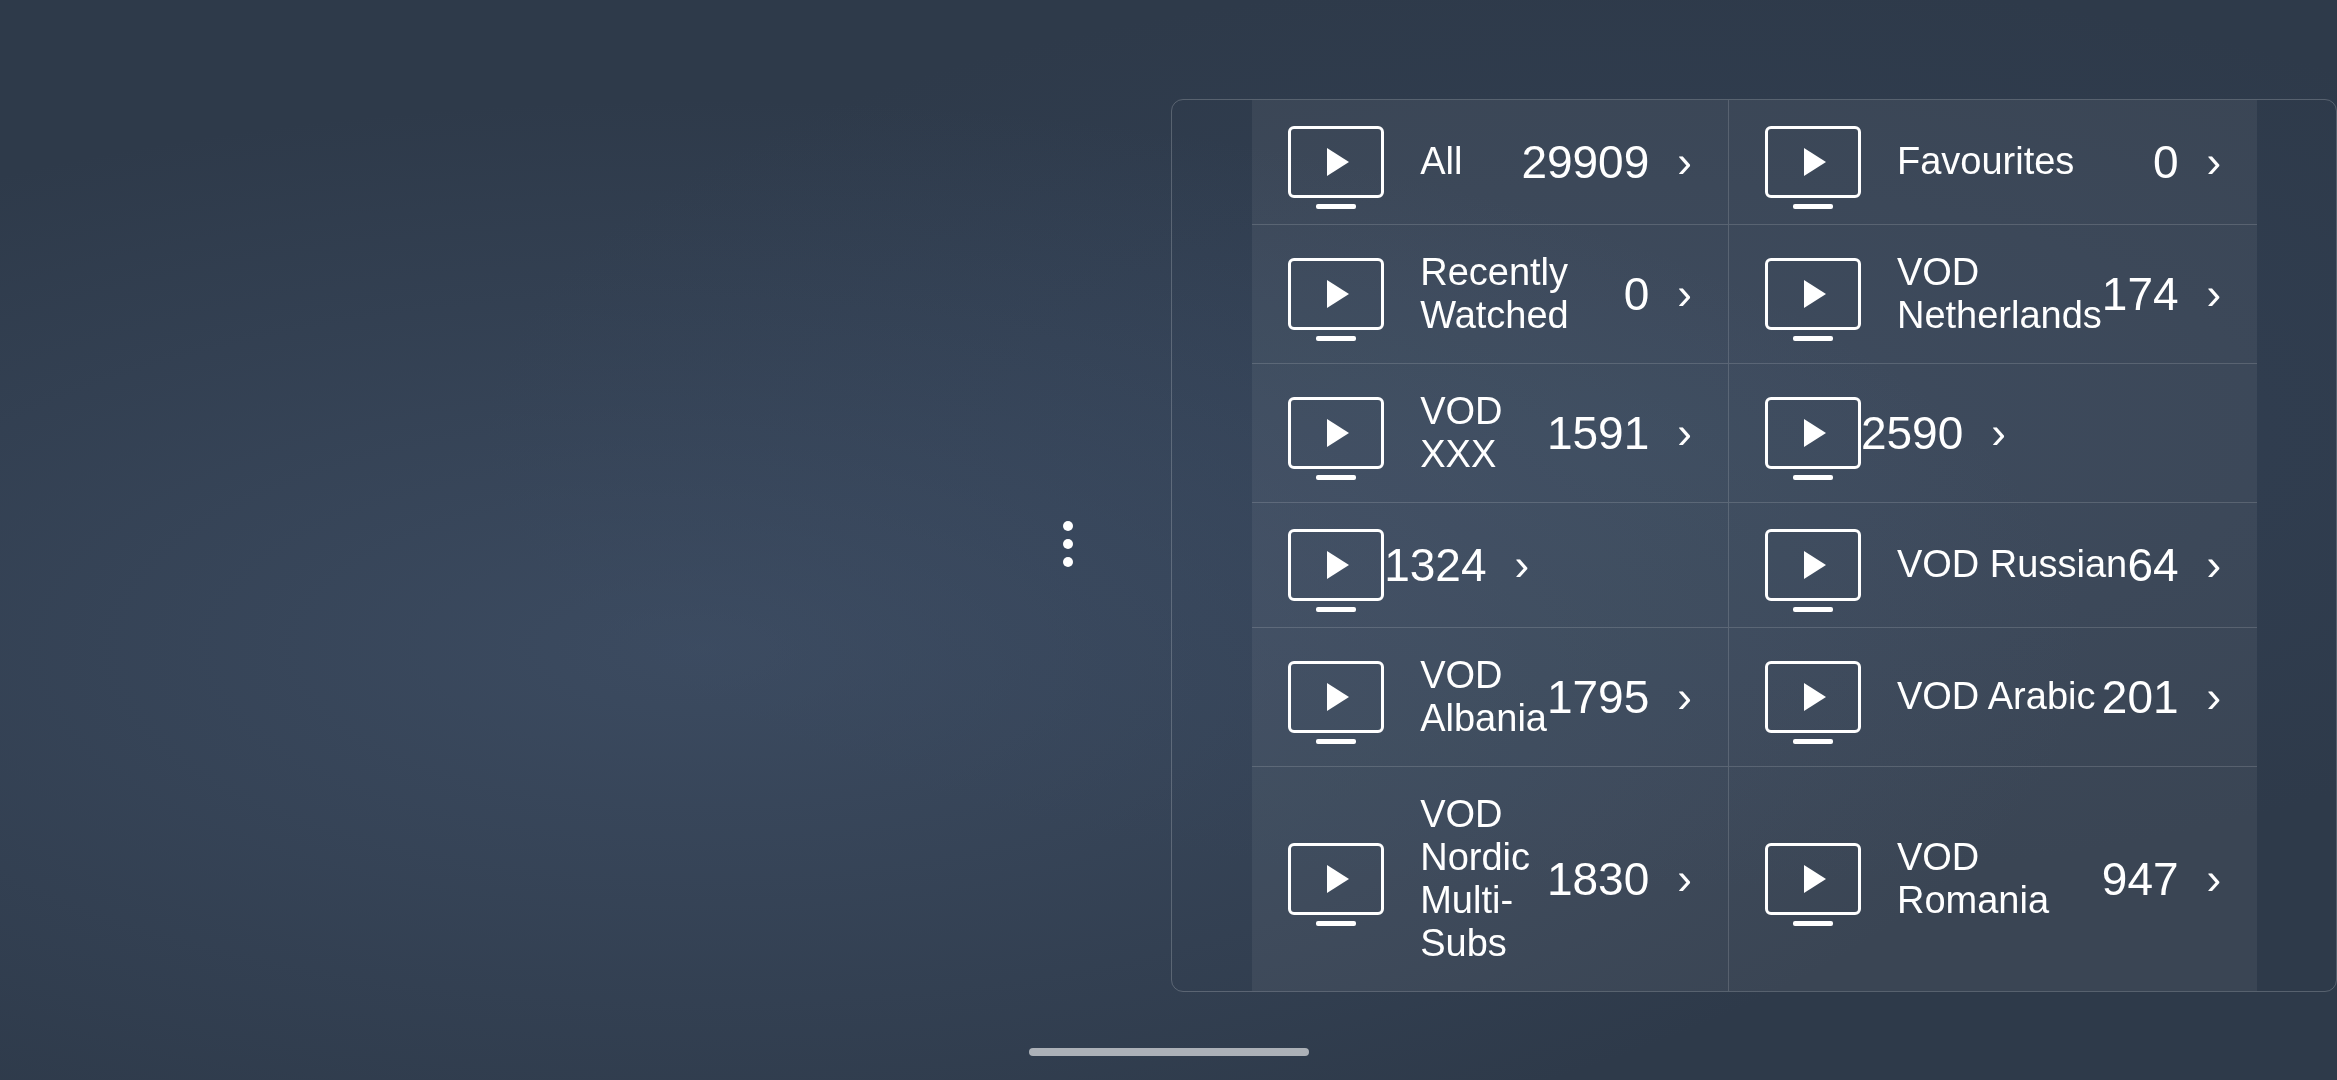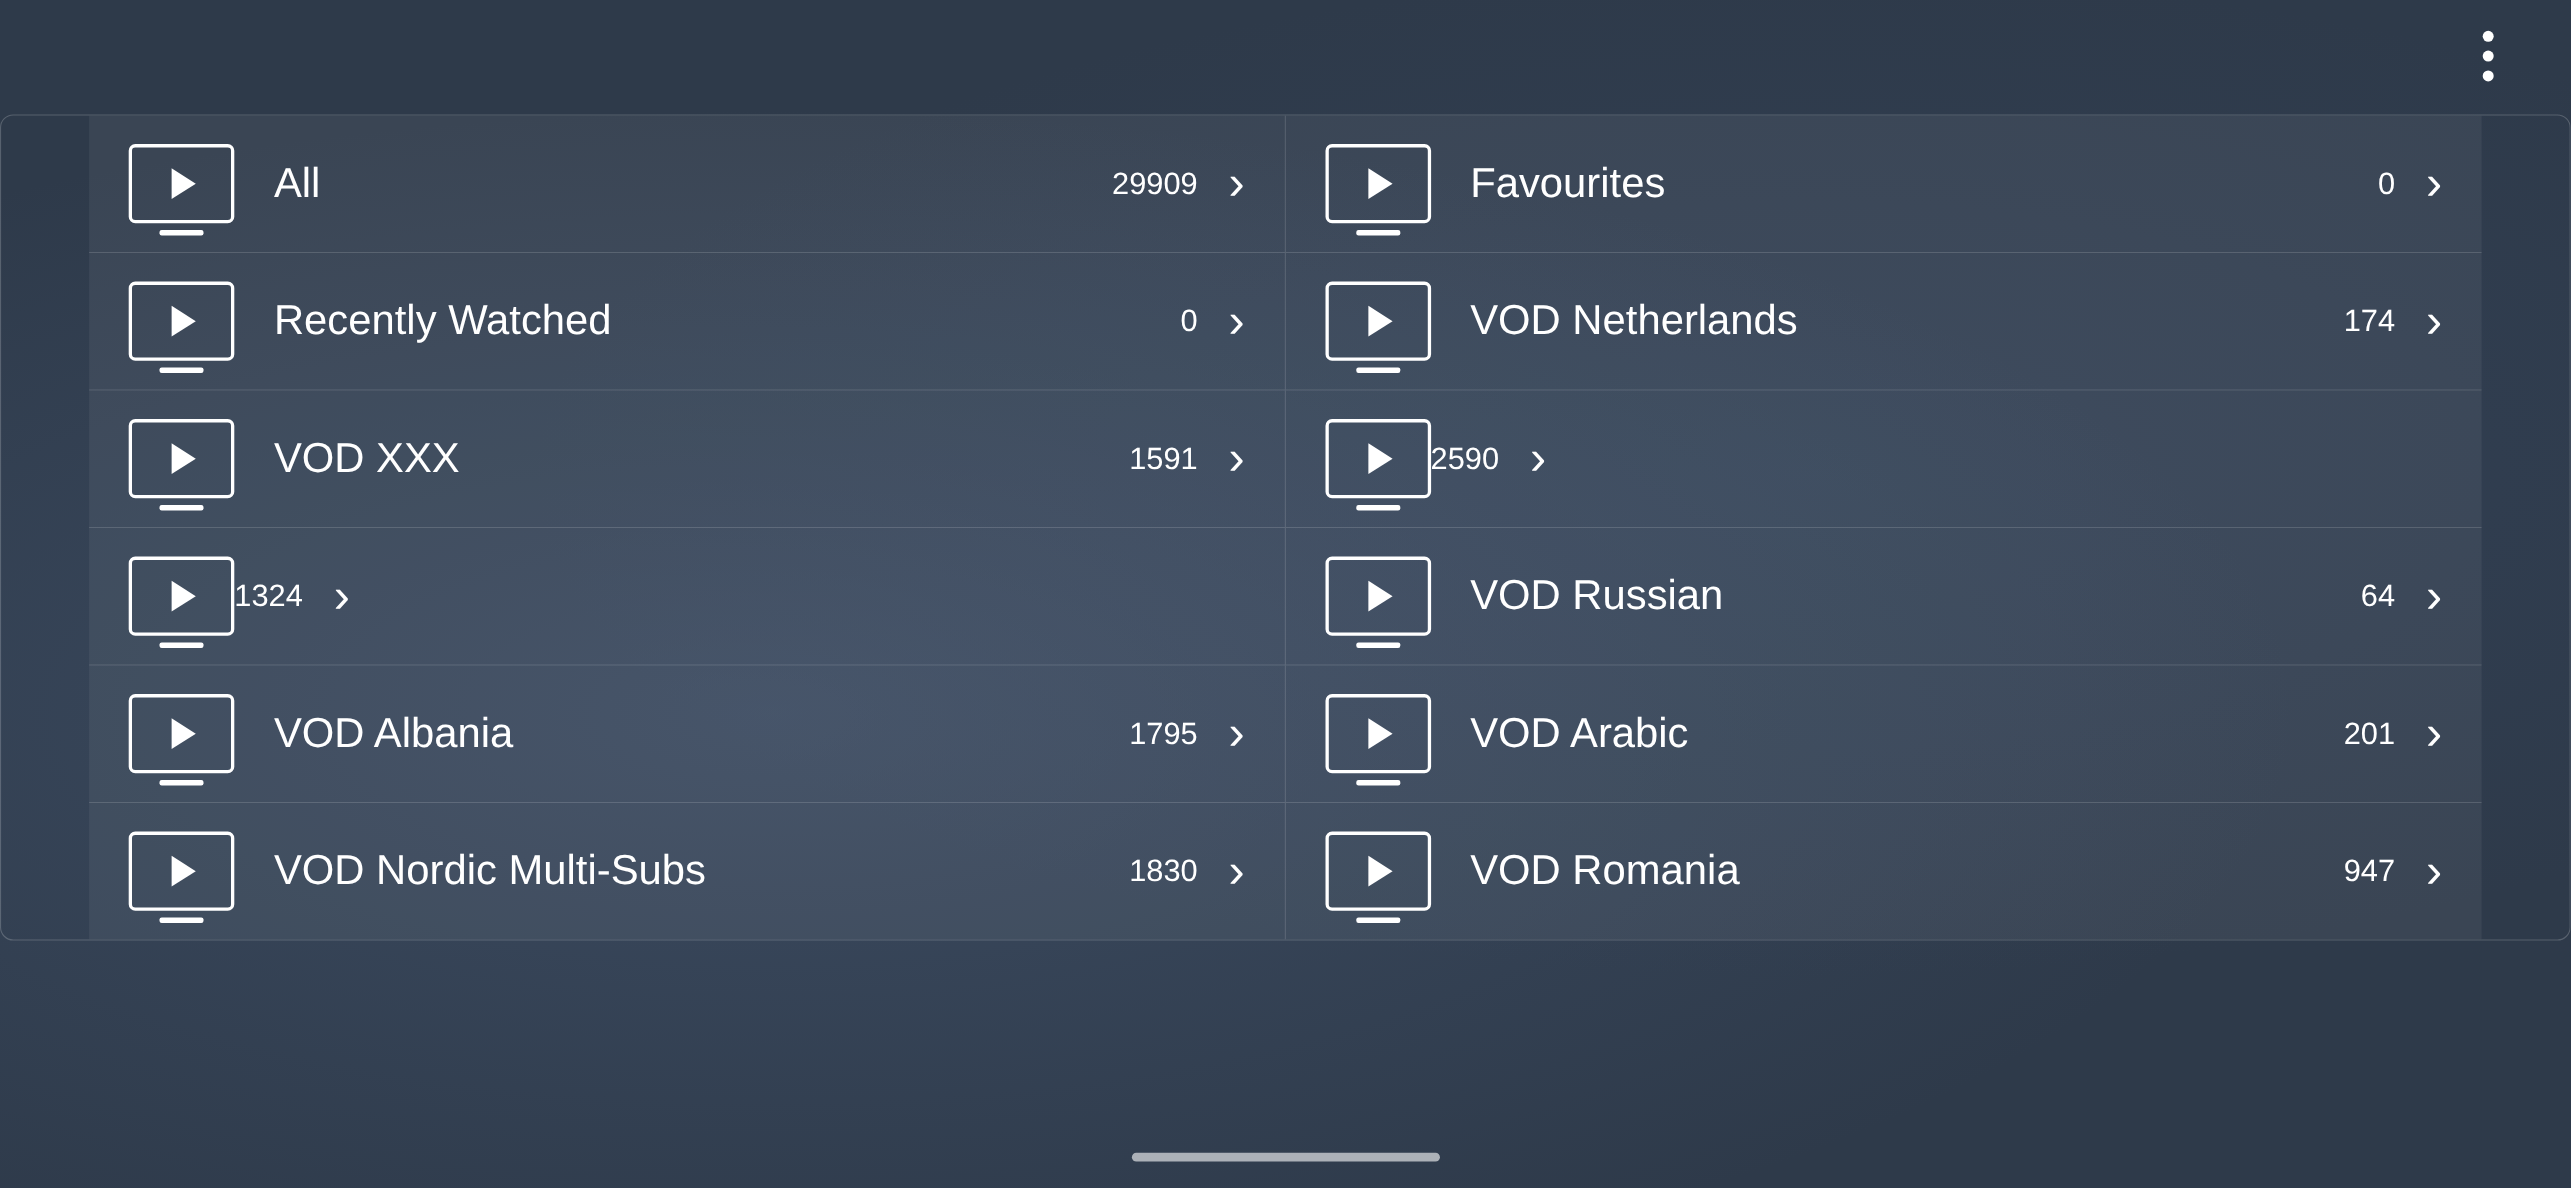--- a/index.html
+++ b/index.html
@@ -19,22 +19,23 @@
       background: radial-gradient(ellipse at 30% 60%, rgba(80,100,130,0.4) 0%, transparent 60%),
                   radial-gradient(ellipse at 70% 40%, rgba(60,80,110,0.3) 0%, transparent 50%);
     }
 
     .container {
       position: relative;
       z-index: 1;
       width: 100%;
       height: 100%;
       display: flex;
-      flex-direction: column;
-      align-items: center;
+      flex-direction: row;
+      align-items: center;
+      gap: 28px;
     }
 
     
     .header {
       width: 100%;
       display: flex;
       align-items: center;
       justify-content: space-between;
       padding: 28px 60px 20px;
     }
@@ -142,21 +143,21 @@
     .cell-label {
       flex: 1;
       color: #fff;
       font-size: 38px;
       font-weight: 400;
       margin-left: 36px;
     }
 
     .cell-count {
       color: #fff;
-      font-size: 28px;
+      font-size: 46px;
       font-weight: 400;
       margin-right: 28px;
     }
 
     .chevron {
       color: #fff;
       font-size: 44px;
       font-weight: 500;
       line-height: 1;
     }

